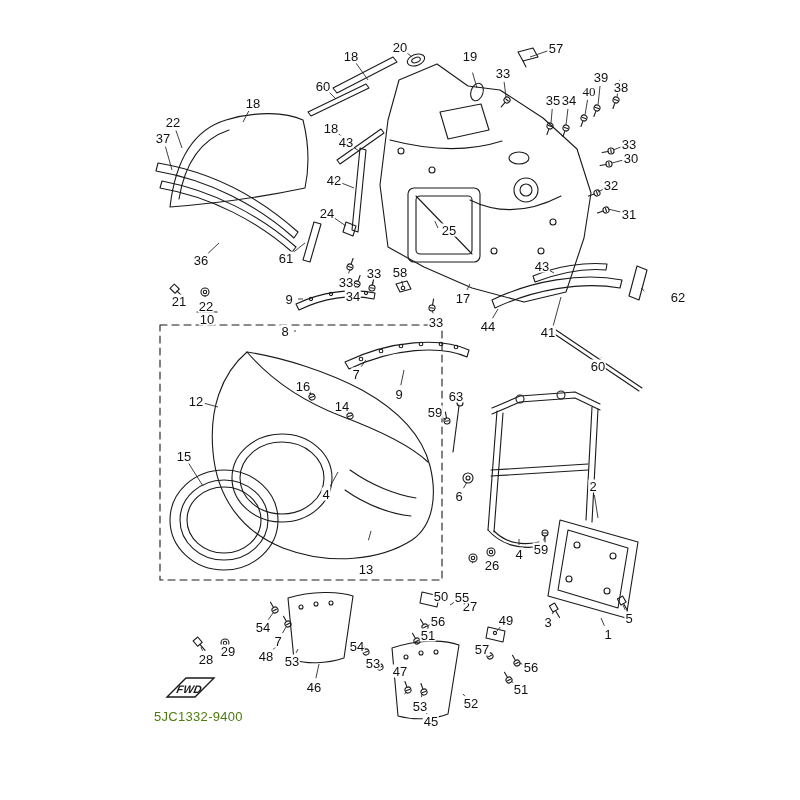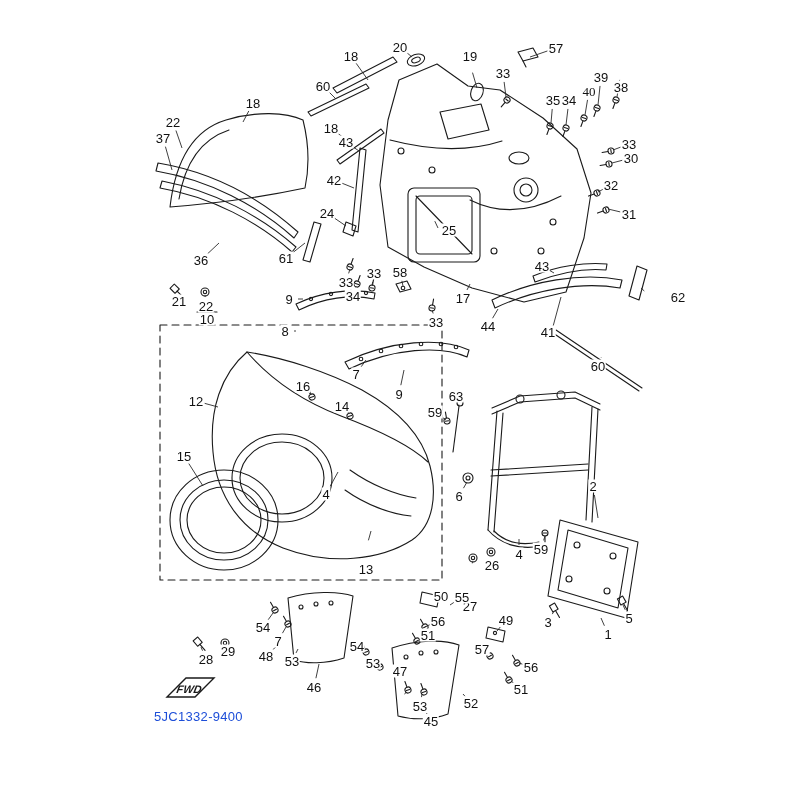--- a/index.html
+++ b/index.html
@@ -4,21 +4,21 @@
 <style>
   html,body{margin:0;padding:0;background:#fff;}
   .canvas{position:relative;width:800px;height:800px;background:#ffffff;overflow:hidden;
           font-family:"Liberation Sans",sans-serif;}
   .art,.leaders{position:absolute;left:0;top:0;width:800px;height:800px;}
   .leaders line{stroke:#2a2a2a;stroke-width:0.9;}
   .callout{position:absolute;transform:translate(-50%,-50%);
            font:400 13px/1 "Liberation Sans",sans-serif;color:#111;
            background:#ffffff;padding:0 1px;white-space:nowrap;}
   .code{position:absolute;left:154px;top:709px;
-        font:400 13px/1.2 "Liberation Sans",sans-serif;color:#1d4ed8;letter-spacing:0.3px;}
+        font:400 13px/1.2 "Liberation Sans",sans-serif;color:#4d7c0f;letter-spacing:0.3px;}
 </style>
 </head>
 <body>
 
 <div class="canvas">
 
   <svg class="art" viewBox="0 0 800 800" xmlns="http://www.w3.org/2000/svg">
     <defs>
       <g id="g-screw" fill="none">
           <circle r="3"></circle>

